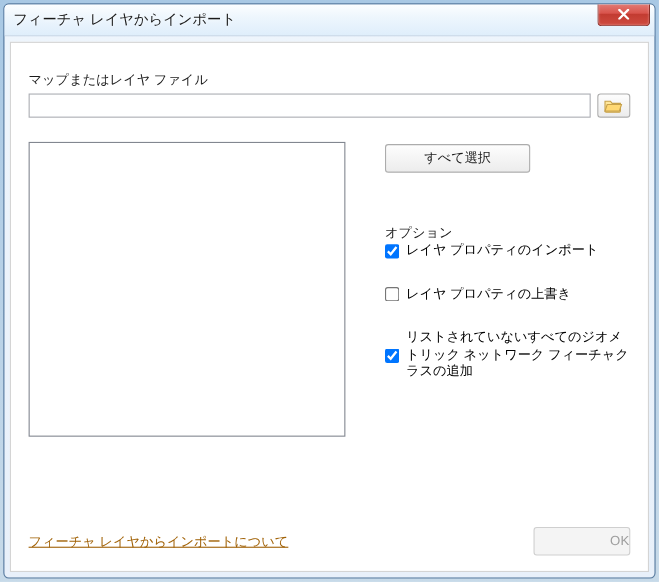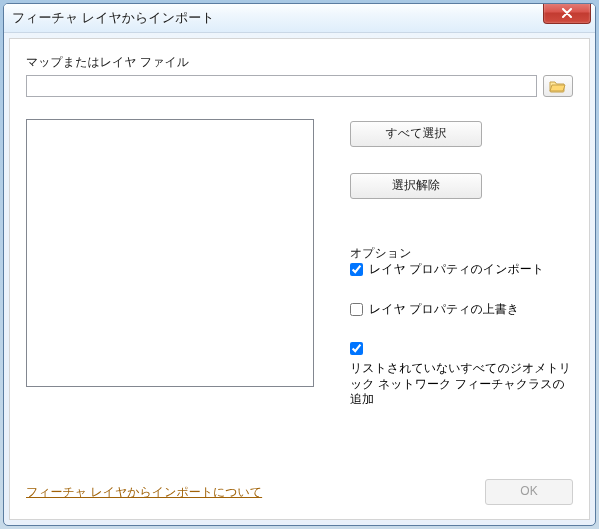--- a/index.html
+++ b/index.html
@@ -66,21 +66,21 @@
     flex: 1;
     background: #ffffff;
     margin: 5px;
     border: 1px solid #d4d4d4;
     position: relative;
     box-sizing: border-box;
   }
   .content {
     position: absolute;
     inset: 0;
-    padding: 15px 16px 14px 16px;
+    padding: 25px 16px 14px 16px;
     display: flex;
     flex-direction: column;
   }
   .label {
     color: #1a1a1a;
     margin-bottom: 4px;
   }
   
   .file-row {
     display: flex;
@@ -137,26 +137,26 @@
     color: #1a1a1a;
     text-align: center;
     line-height: 22px;
     margin-bottom: 26px;
     cursor: default;
   }
   .std-btn:first-child { margin-top: 2px; }
   .options-title { margin-top: 20px; margin-bottom: 0; }
   .opt-row {
     display: flex;
-    align-items: flex-start;
+    align-items: center;
     gap: 6px;
     margin-bottom: 24px;
     line-height: 1.3;
   }
-  .opt-row:last-child { margin-bottom: 0; flex-direction: column; }
+  .opt-row:last-child { margin-bottom: 0; }
   .opt-row input[type="checkbox"] {
     margin: 1px 0 0 0;
     width: 13px;
     height: 13px;
     flex: none;
   }
   .opt-row span { word-break: break-word; }
   
   .footer {
     margin-top: auto;
@@ -170,21 +170,21 @@
     cursor: pointer;
   }
   .footer .spacer { flex: 1; }
   .dlg-btn {
     width: 86px;
     height: 24px;
     border: 1px solid #acacac;
     background: linear-gradient(to bottom, #fdfdfd, #ececec);
     border-radius: 3px;
     font: inherit;
-    text-align: center;
+    text-align: right;
     line-height: 22px;
     margin-left: 8px;
     cursor: default;
   }
   .dlg-btn.disabled {
     color: #9e9e9e;
     border-color: #cfcfcf;
     background: #f4f4f4;
   }
 </style>
@@ -215,21 +215,20 @@
               <path d="M3 6 h13 l-2 6 H1 Z" fill="#ffd873" stroke="#c7a14a" stroke-width="1"></path>
             </svg>
           </div>
         </div>
 
         <div class="mid-row">
           <div class="listbox"></div>
 
           <div class="side-col">
             <div class="std-btn">すべて選択</div>
-            <div class="std-btn">選択解除</div>
 
             <div class="label options-title">オプション</div>
 
             <label class="opt-row">
               <input type="checkbox" checked="" style="">
               <span>レイヤ プロパティのインポート</span>
             </label>
 
             <label class="opt-row">
               <input type="checkbox" style="">

